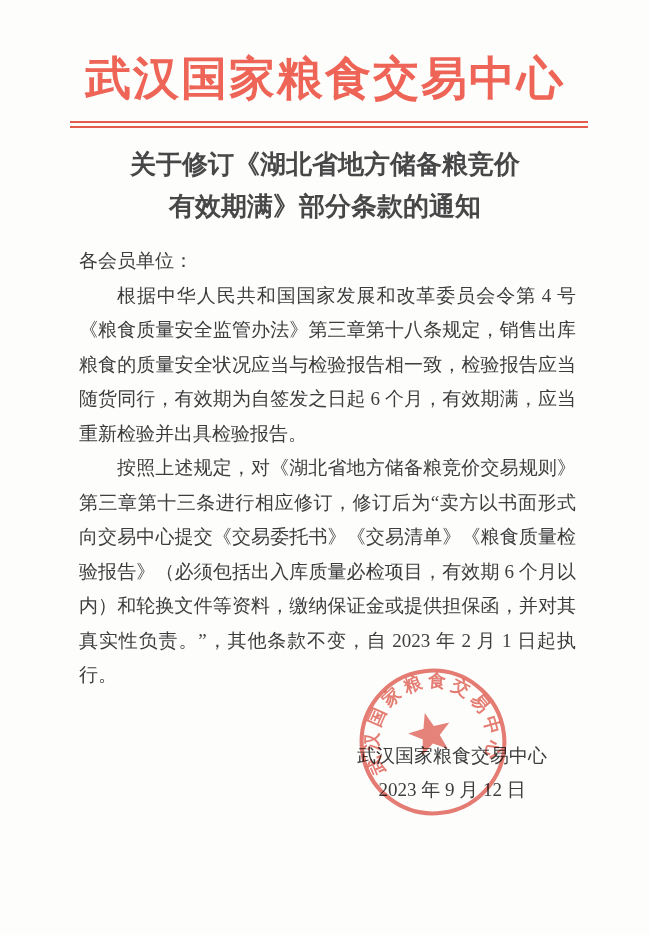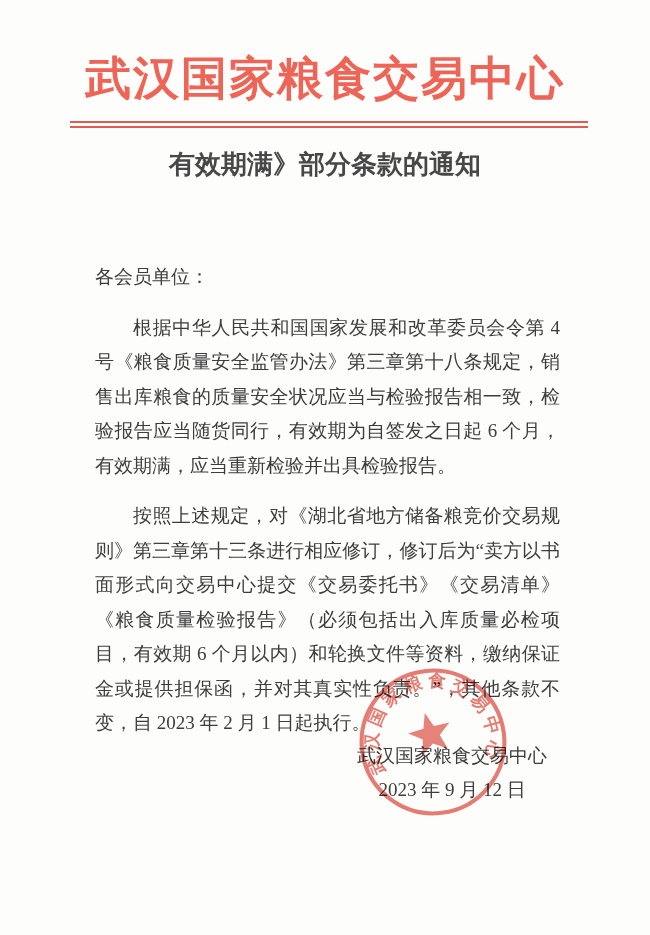--- a/index.html
+++ b/index.html
@@ -61,21 +61,21 @@
     position: absolute;
     top: 244px;
     left: 79px;
     width: 497px;
     font-size: 19px;
     line-height: 34.5px;
     color: #3d3d3d;
     text-align: justify;
     text-justify: inter-ideograph;
   }
-  .body-text p { margin: 16px; }
+  .body-text p { margin: 0; }
   .body-text p.indent { text-indent: 2em; }
   
   .signature {
     position: absolute;
     top: 739px;
     left: 344px;
     width: 216px;
     text-align: center;
     font-size: 19px;
     line-height: 34px;
@@ -127,20 +127,21 @@
 </head>
 <body>
 
 <div class="page">
 
   <h1 class="org-masthead">武汉国家粮食交易中心</h1>
 
   <div class="rule rule-top"></div>
 
   <h2 class="doc-title">
+    <span>关于修订《湖北省地方储备粮竞价</span>
     <span>有效期满》部分条款的通知</span>
   </h2>
 
   <div class="body-text">
     <p class="salutation">各会员单位：</p>
     <p class="indent">根据中华人民共和国国家发展和改革委员会令第 4 号《粮食质量安全监管办法》第三章第十八条规定，销售出库粮食的质量安全状况应当与检验报告相一致，检验报告应当随货同行，有效期为自签发之日起 6 个月，有效期满，应当重新检验并出具检验报告。</p>
     <p class="indent">按照上述规定，对《湖北省地方储备粮竞价交易规则》第三章第十三条进行相应修订，修订后为“卖方以书面形式向交易中心提交《交易委托书》《交易清单》《粮食质量检验报告》（必须包括出入库质量必检项目，有效期 6 个月以内）和轮换文件等资料，缴纳保证金或提供担保函，并对其真实性负责。”，其他条款不变，自 2023 年 2 月 1 日起执行。</p>
   </div>
 
   <div class="signature">

